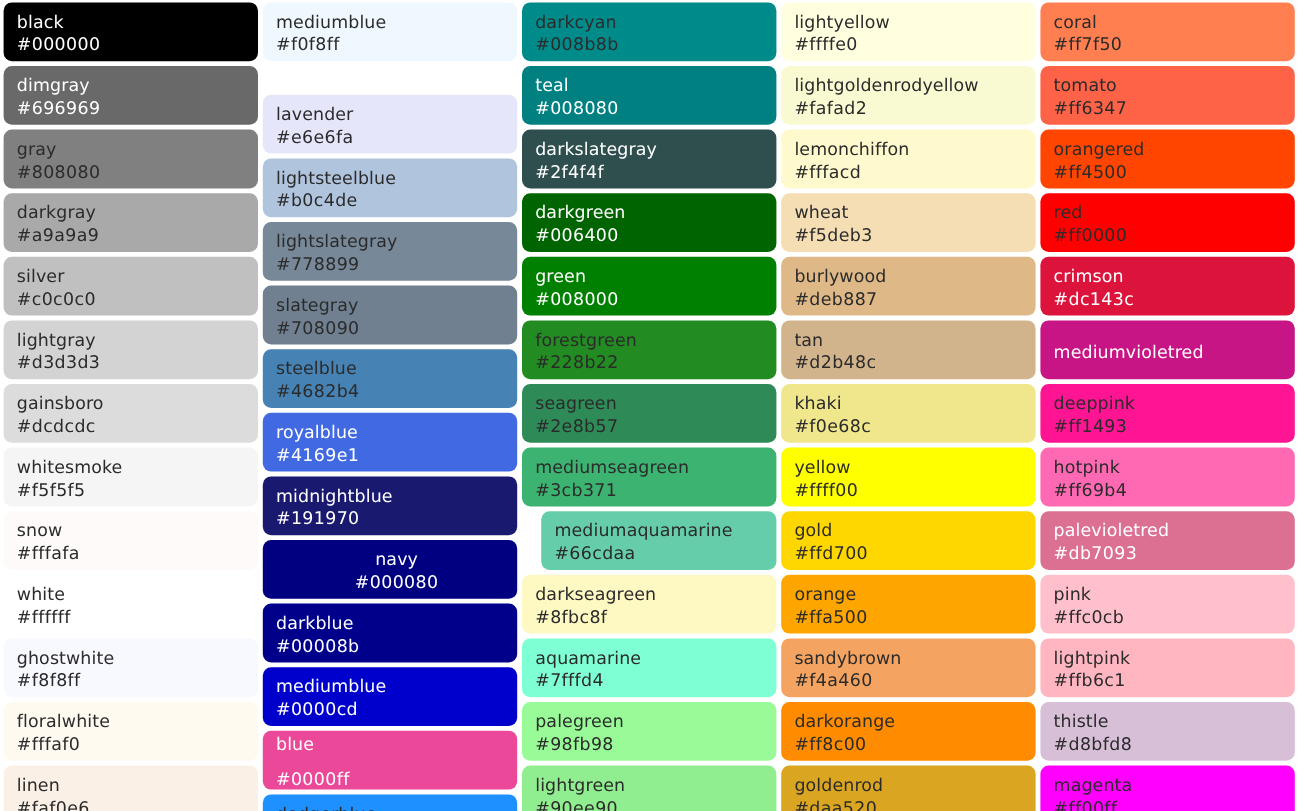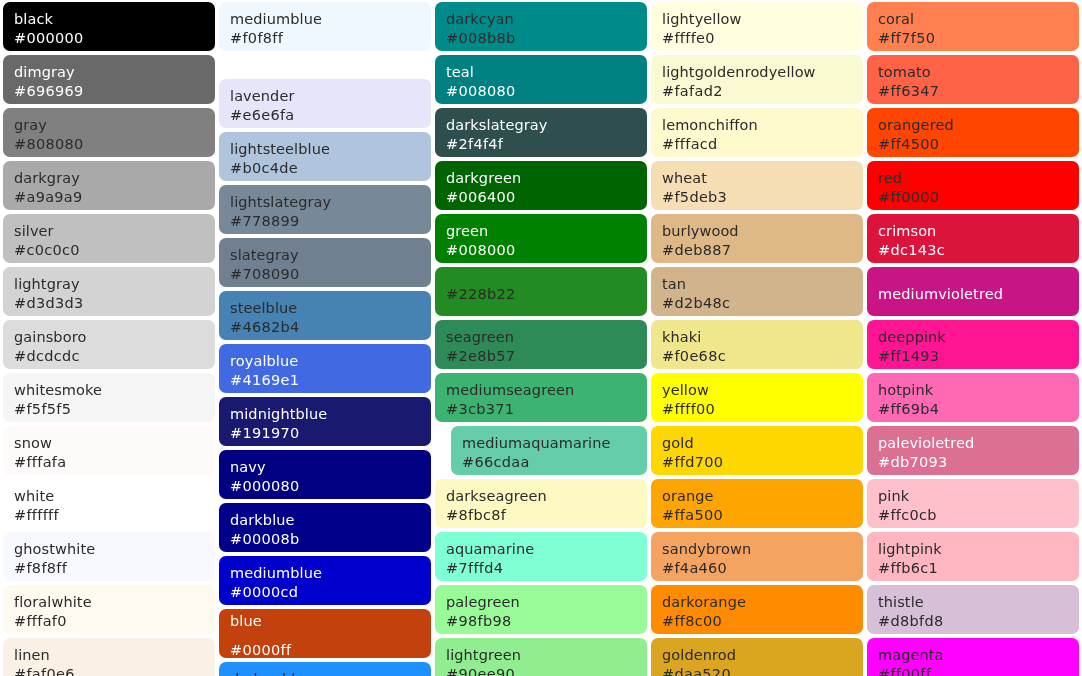--- a/index.html
+++ b/index.html
@@ -141,33 +141,33 @@
         <div class="swatch-hex">#4682b4</div>
       </div>
       <div class="swatch-card text-light" style="background-color: rgb(65, 105, 225);">
         <div class="swatch-name">royalblue</div>
         <div class="swatch-hex">#4169e1</div>
       </div>
       <div class="swatch-card text-light" style="background-color: rgb(25, 25, 112);">
         <div class="swatch-name">midnightblue</div>
         <div class="swatch-hex">#191970</div>
       </div>
-      <div class="swatch-card text-light" style="background-color: rgb(0, 0, 128);">
+      <div class="swatch-card text-light" style="background-color: rgb(0, 0, 128); align-items: center;">
         <div class="swatch-name">navy</div>
         <div class="swatch-hex">#000080</div>
       </div>
       <div class="swatch-card text-light" style="background-color: rgb(0, 0, 139);">
         <div class="swatch-name">darkblue</div>
         <div class="swatch-hex">#00008b</div>
       </div>
       <div class="swatch-card text-light" style="background-color: rgb(0, 0, 205);">
         <div class="swatch-name">mediumblue</div>
         <div class="swatch-hex">#0000cd</div>
       </div>
-      <div class="swatch-card text-light" style="background-color: #c2410c; gap: 10px;">
+      <div class="swatch-card text-light" style="background-color: #ec4899; gap: 10px;">
         <div class="swatch-name">blue</div>
         <div class="swatch-hex">#0000ff</div>
       </div>
       <div class="swatch-card text-dark" style="background-color: rgb(30, 144, 255);">
         <div class="swatch-name">dodgerblue</div>
         <div class="swatch-hex">#1e90ff</div>
       </div>
     </div>
     <div class="swatch-column">
       <div class="swatch-card text-dark" style="background-color: rgb(0, 139, 139);">
@@ -184,20 +184,21 @@
       </div>
       <div class="swatch-card text-light" style="background-color: rgb(0, 100, 0);">
         <div class="swatch-name">darkgreen</div>
         <div class="swatch-hex">#006400</div>
       </div>
       <div class="swatch-card text-light" style="background-color: rgb(0, 128, 0);">
         <div class="swatch-name">green</div>
         <div class="swatch-hex">#008000</div>
       </div>
       <div class="swatch-card text-dark" style="background-color: rgb(34, 139, 34);">
+        <div class="swatch-name">forestgreen</div>
         <div class="swatch-hex">#228b22</div>
       </div>
       <div class="swatch-card text-dark" style="background-color: rgb(46, 139, 87);">
         <div class="swatch-name">seagreen</div>
         <div class="swatch-hex">#2e8b57</div>
       </div>
       <div class="swatch-card text-dark" style="background-color: rgb(60, 179, 113);">
         <div class="swatch-name">mediumseagreen</div>
         <div class="swatch-hex">#3cb371</div>
       </div>

